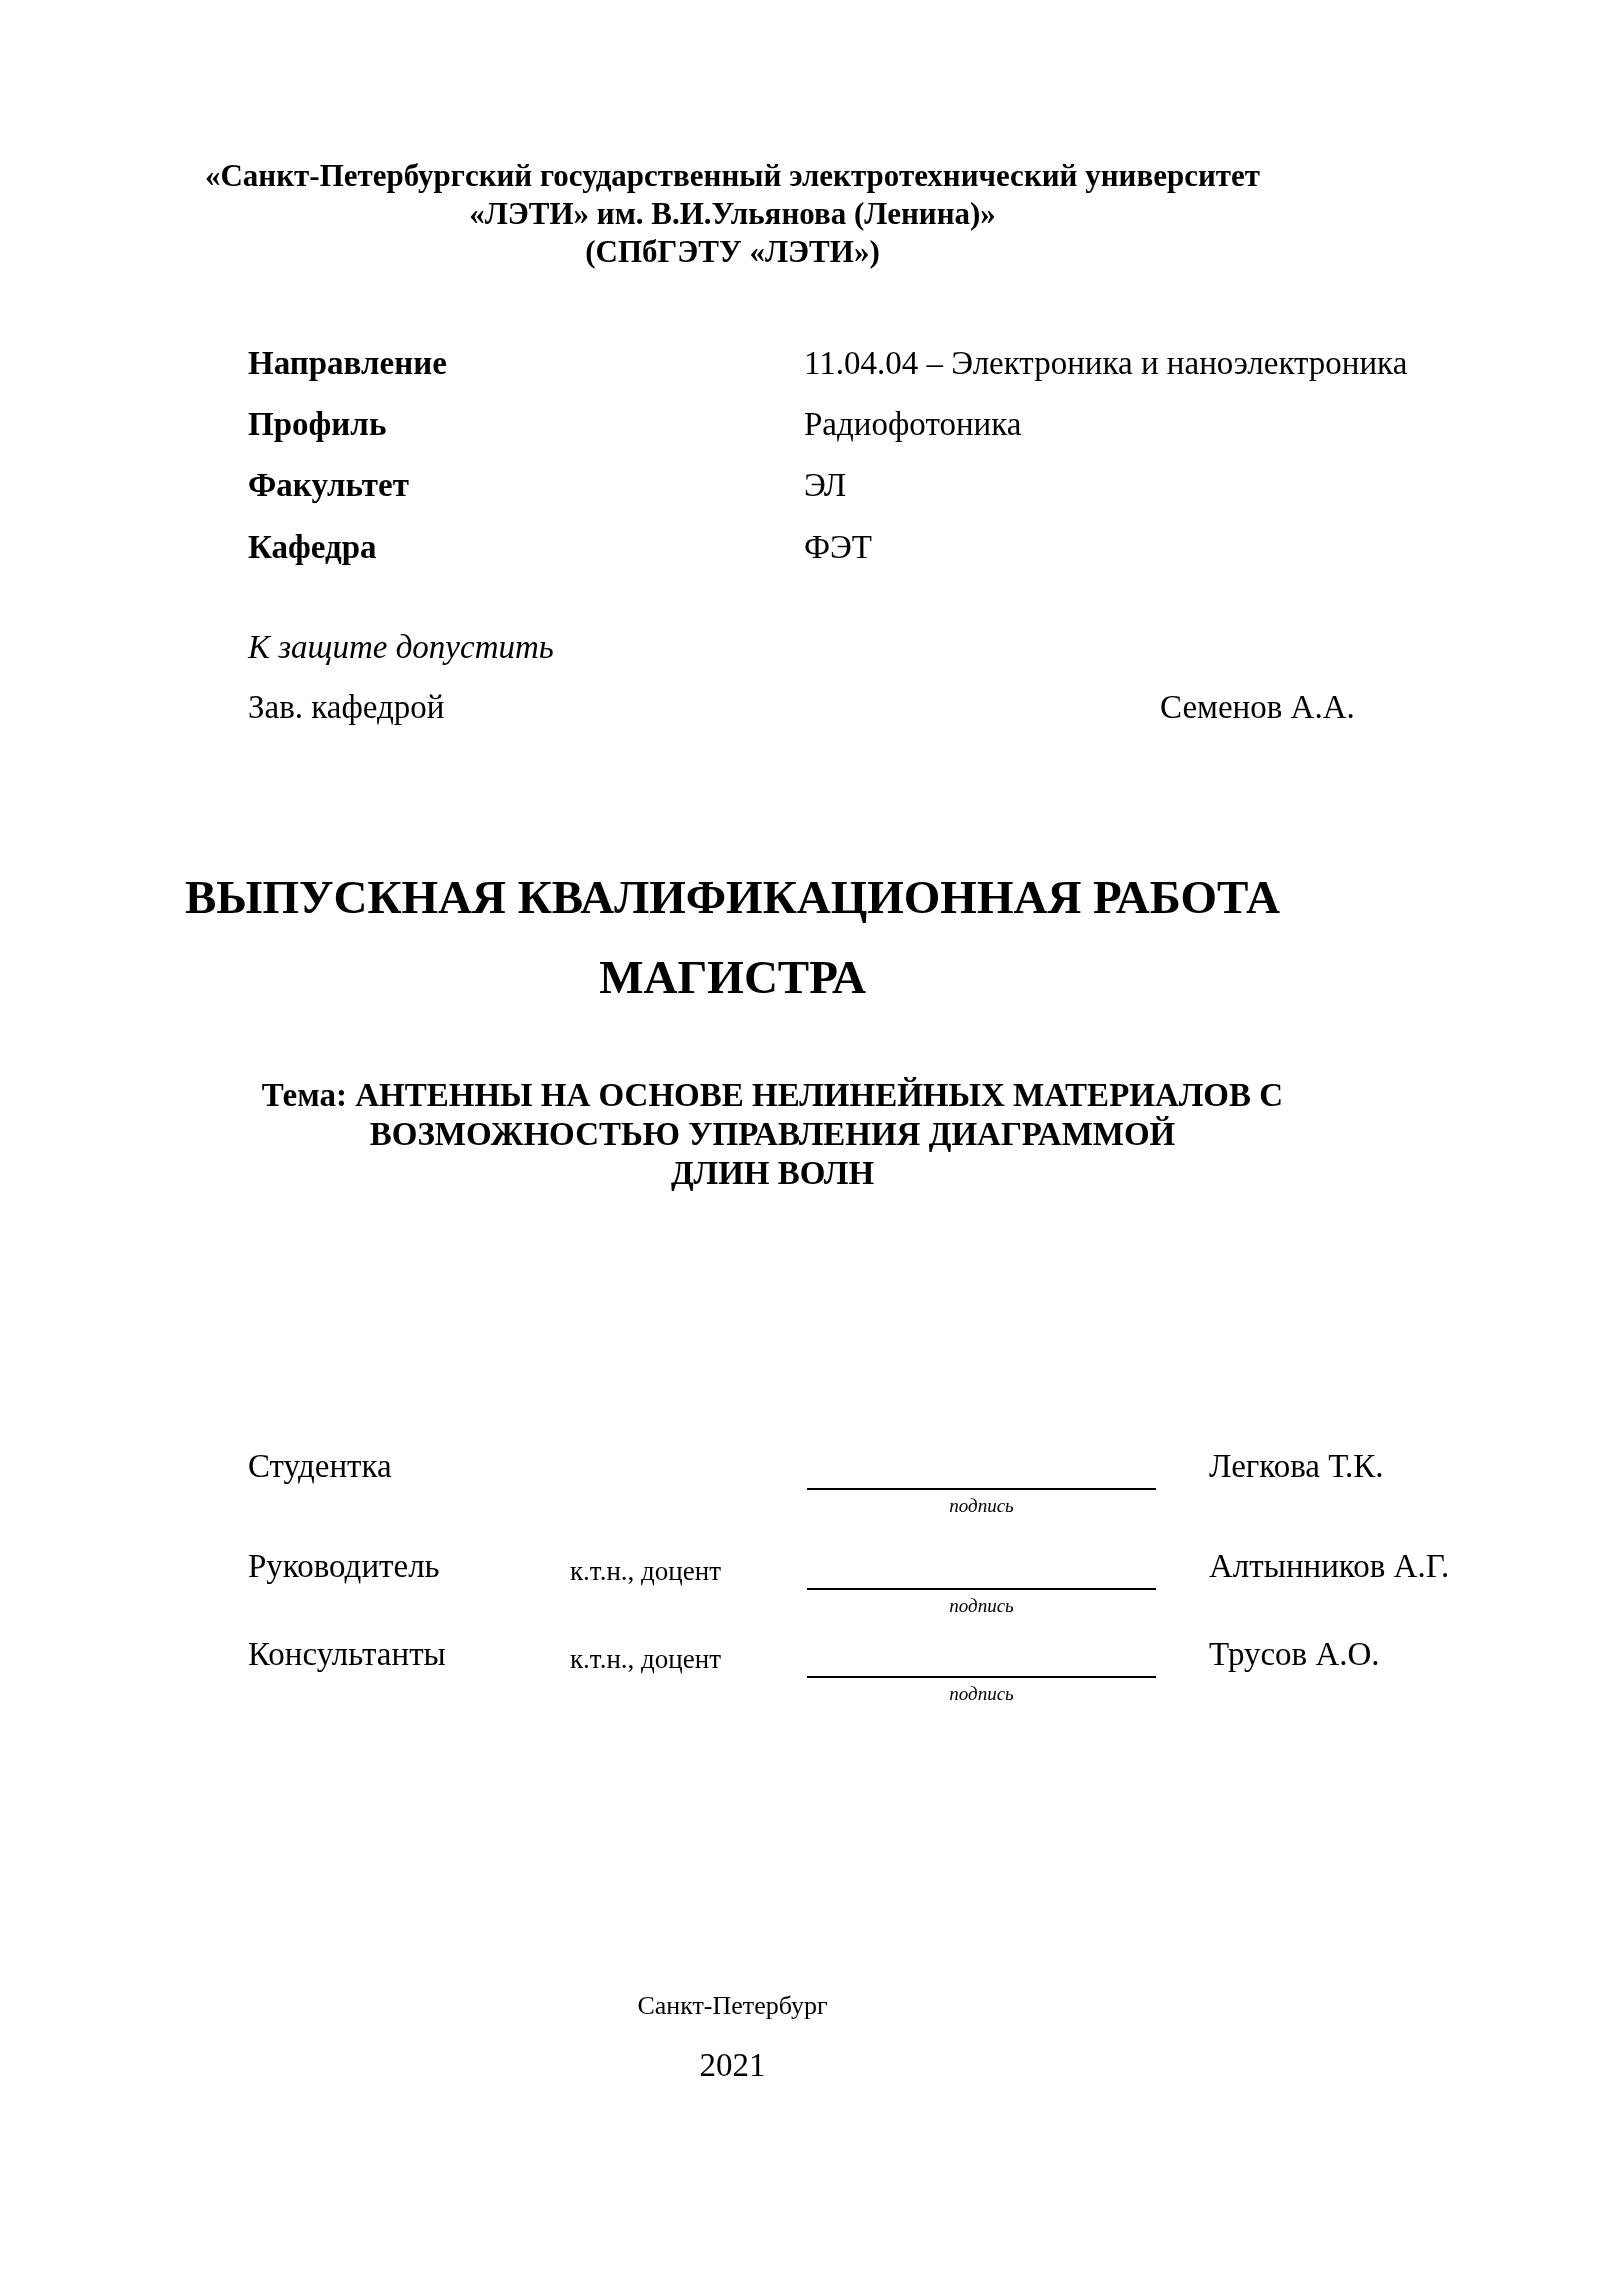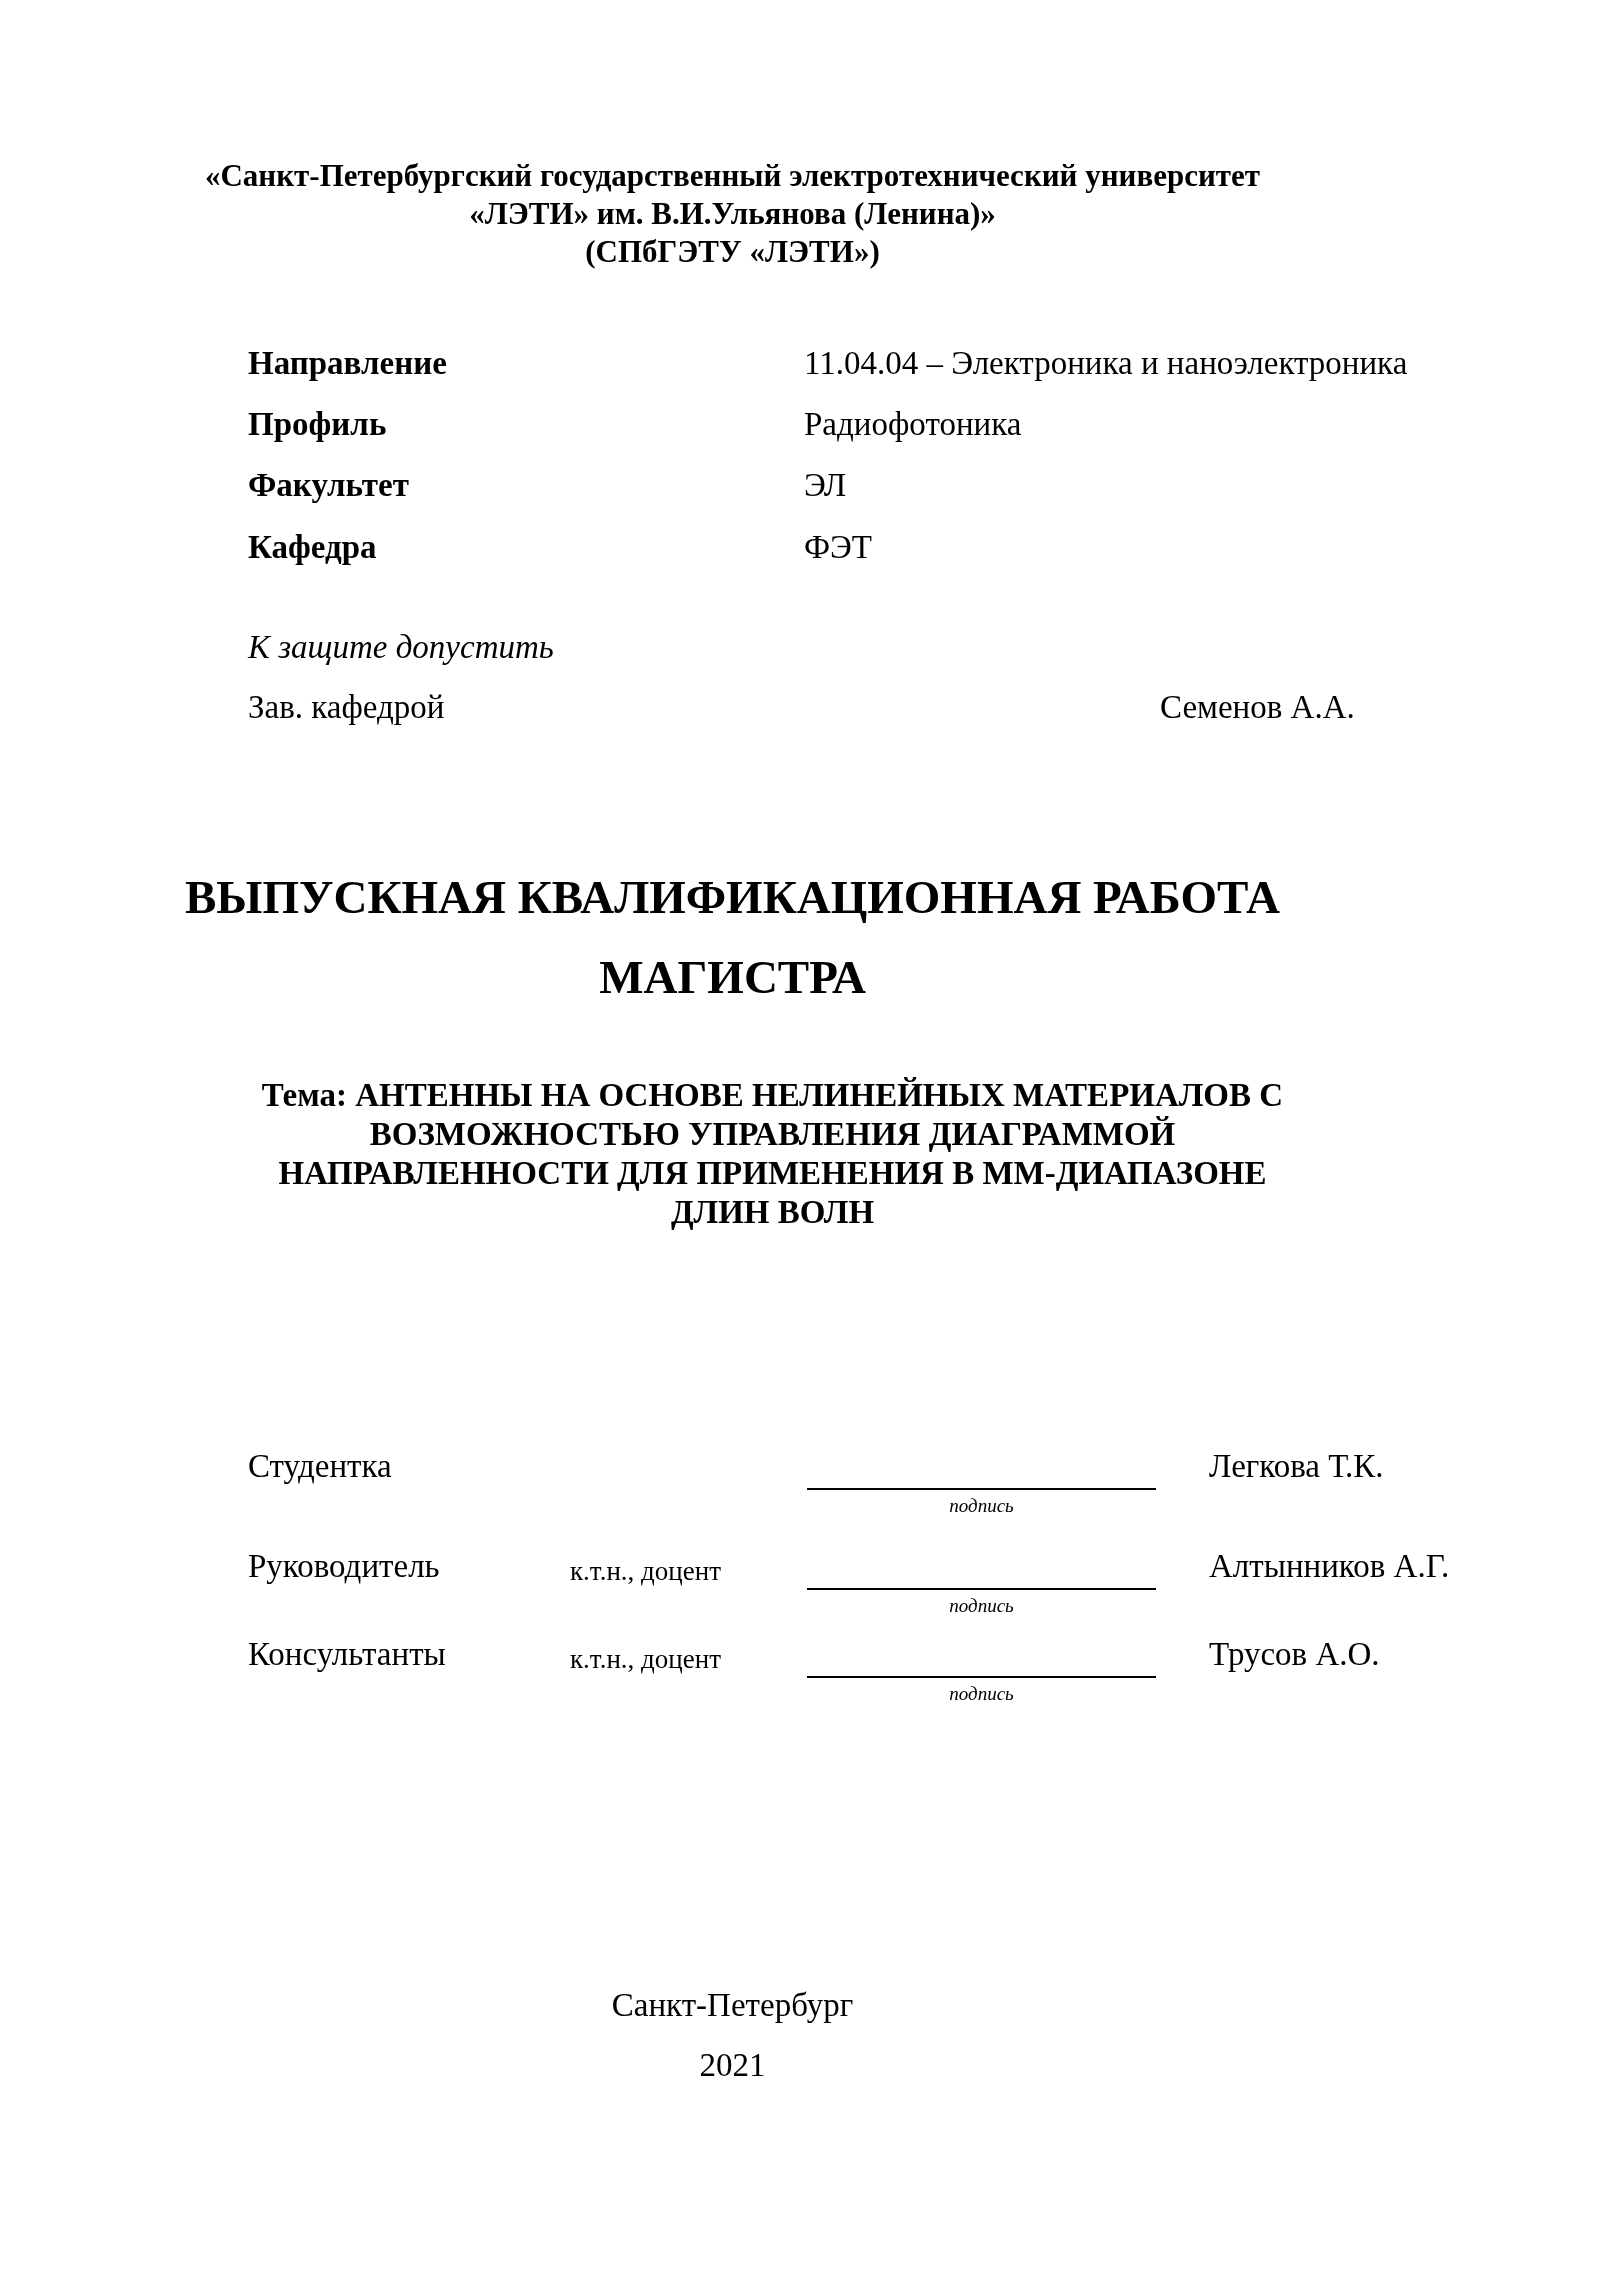--- a/index.html
+++ b/index.html
@@ -135,21 +135,21 @@
       position: absolute;
       left: 1209px;
       top: 0;
       font-size: 33px;
       line-height: 39px;
       white-space: nowrap;
     }
 
     .city {
       top: 1986px;
-      font-size: 33px;
+      font-size: 26px;
       line-height: 39px;
     }
     .year {
       top: 2046px;
       font-size: 33px;
       line-height: 39px;
     }
   </style>
 </head>
 <body>
@@ -182,21 +182,20 @@
 <div class="abs admit-label">К защите допустить</div>
 <div class="abs head-label">Зав. кафедрой</div>
 <div class="abs head-name">Семенов А.А.</div>
 
 <div class="center-block title-main title-line1">ВЫПУСКНАЯ КВАЛИФИКАЦИОННАЯ РАБОТА</div>
 <div class="center-block title-main title-line2">МАГИСТРА</div>
 
 <div class="center-block topic">
   <div>Тема: АНТЕННЫ НА ОСНОВЕ НЕЛИНЕЙНЫХ МАТЕРИАЛОВ С</div>
   <div>ВОЗМОЖНОСТЬЮ УПРАВЛЕНИЯ ДИАГРАММОЙ</div>
-  <div>НАПРАВЛЕННОСТИ ДЛЯ ПРИМЕНЕНИЯ В ММ-ДИАПАЗОНЕ</div>
   <div>ДЛИН ВОЛН</div>
 </div>
 
 <div class="sig-row" style="top:1447px;">
   <span class="sig-role">Студентка</span>
   <span class="sig-degree"></span>
   <div class="sig-line"></div>
   <div class="sig-caption">подпись</div>
   <span class="sig-name">Легкова Т.К.</span>
 </div>

